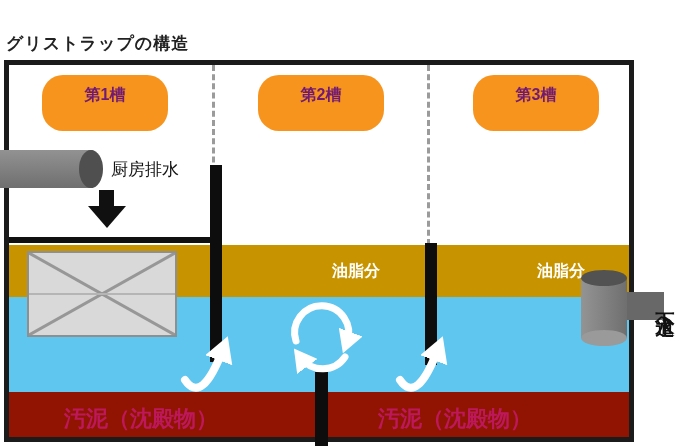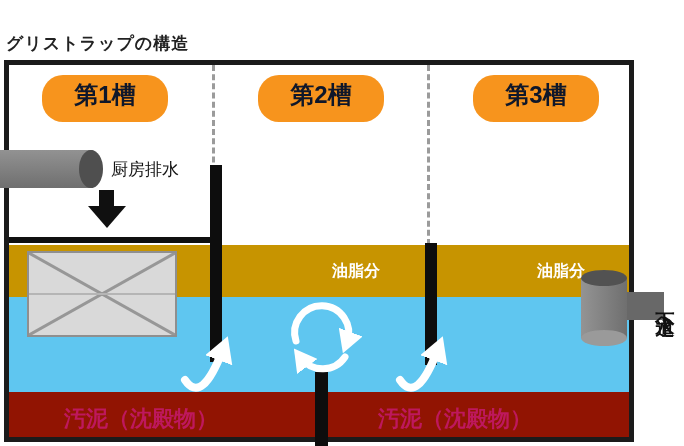--- a/index.html
+++ b/index.html
@@ -20,22 +20,22 @@
   
   .grease-layer{left:0;top:180px;width:620px;height:52px;background:var(--grease-yellow,#c79400);}
   .water-layer{left:0;top:232px;width:620px;height:95px;background:var(--water-blue,#5fc6f0);}
   .sludge-layer{left:0;top:327px;width:620px;height:45px;background:var(--sludge-red,#911402);}
   
   .divider{top:0;height:180px;width:0;border-left:3px dashed #9b9b9b;}
   .divider.d1{left:203px;}
   .divider.d2{left:418px;}
   
   .badge{
-    top:10px;width:126px;height:47px;border-radius:21px;background:var(--badge-orange,#f7941d);
-    color:#0f172a;font-size:24px;font-weight:bold;text-align:center;line-height:40px;
+    top:10px;width:126px;height:56px;border-radius:21px;background:var(--badge-orange,#f7941d);
+    color:#701a75;font-size:16px;font-weight:bold;text-align:center;line-height:40px;
   }
   .badge.b1{left:33px;}
   .badge.b2{left:249px;text-align:center;}
   .badge.b3{left:464px;}
   
   .inlet-body{left:-14px;top:85px;width:98px;height:38px;
     background:linear-gradient(180deg,#929292,#6f6f6f);}
   .inlet-cap{left:70px;top:85px;width:24px;height:38px;border-radius:50%;background:#4f4f4f;}
   .inlet-label{left:102px;top:93px;font-size:17px;font-weight:normal;color:#111;}
   .down-arrow-shaft{left:90px;top:125px;width:15px;height:17px;background:#101010;}

